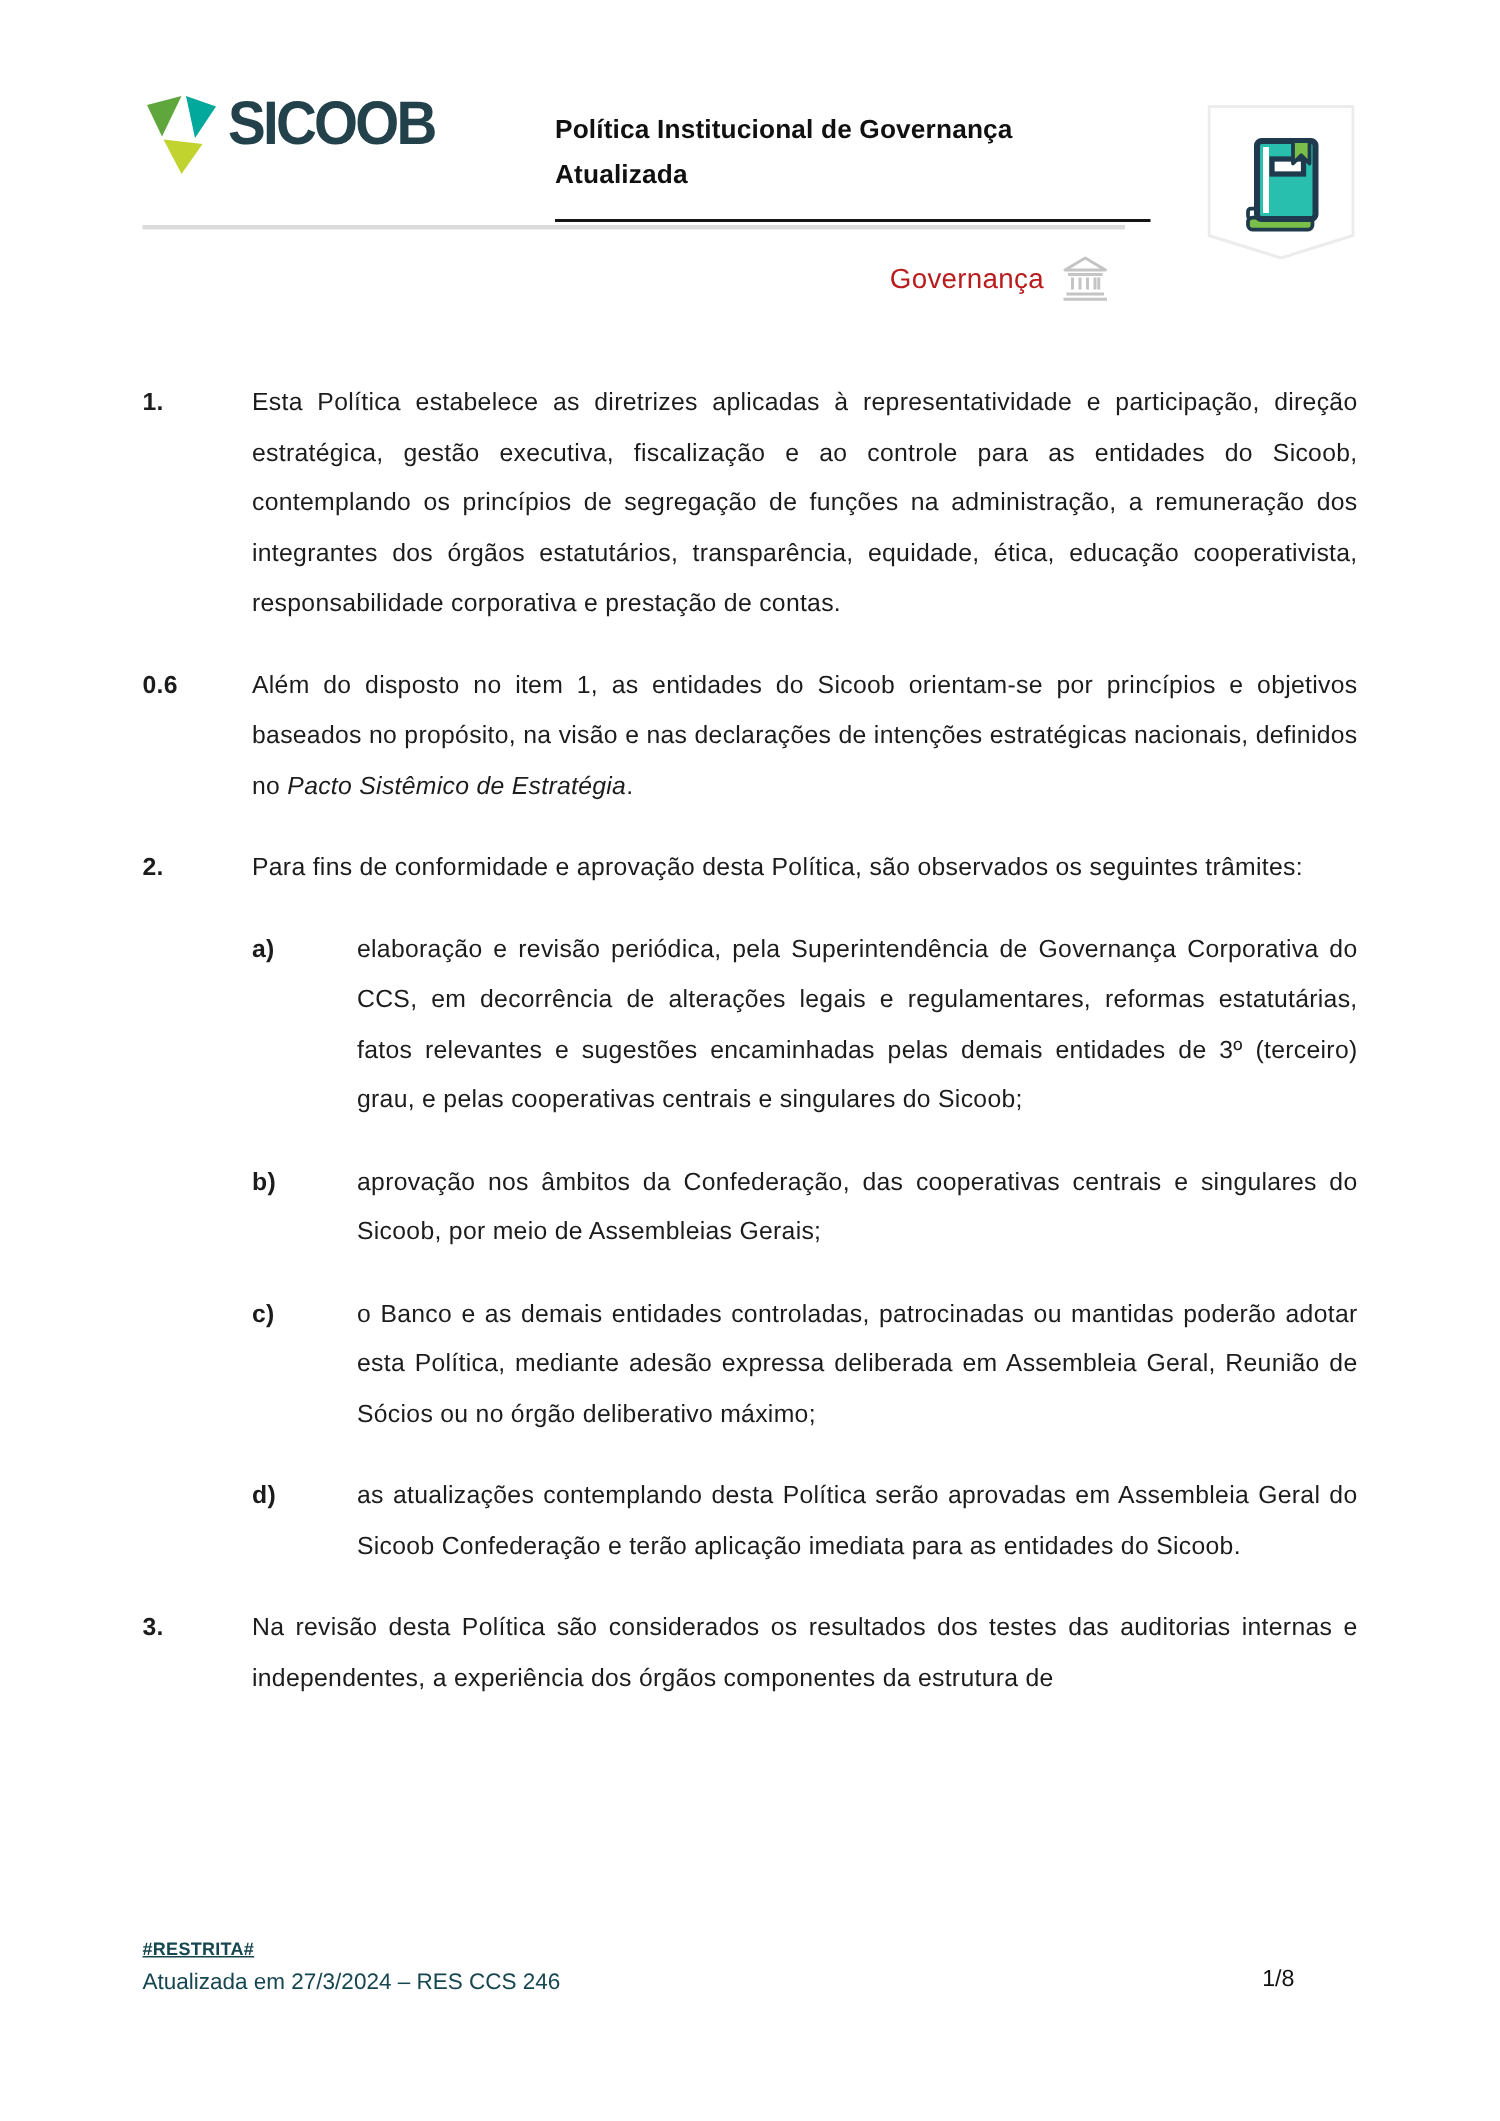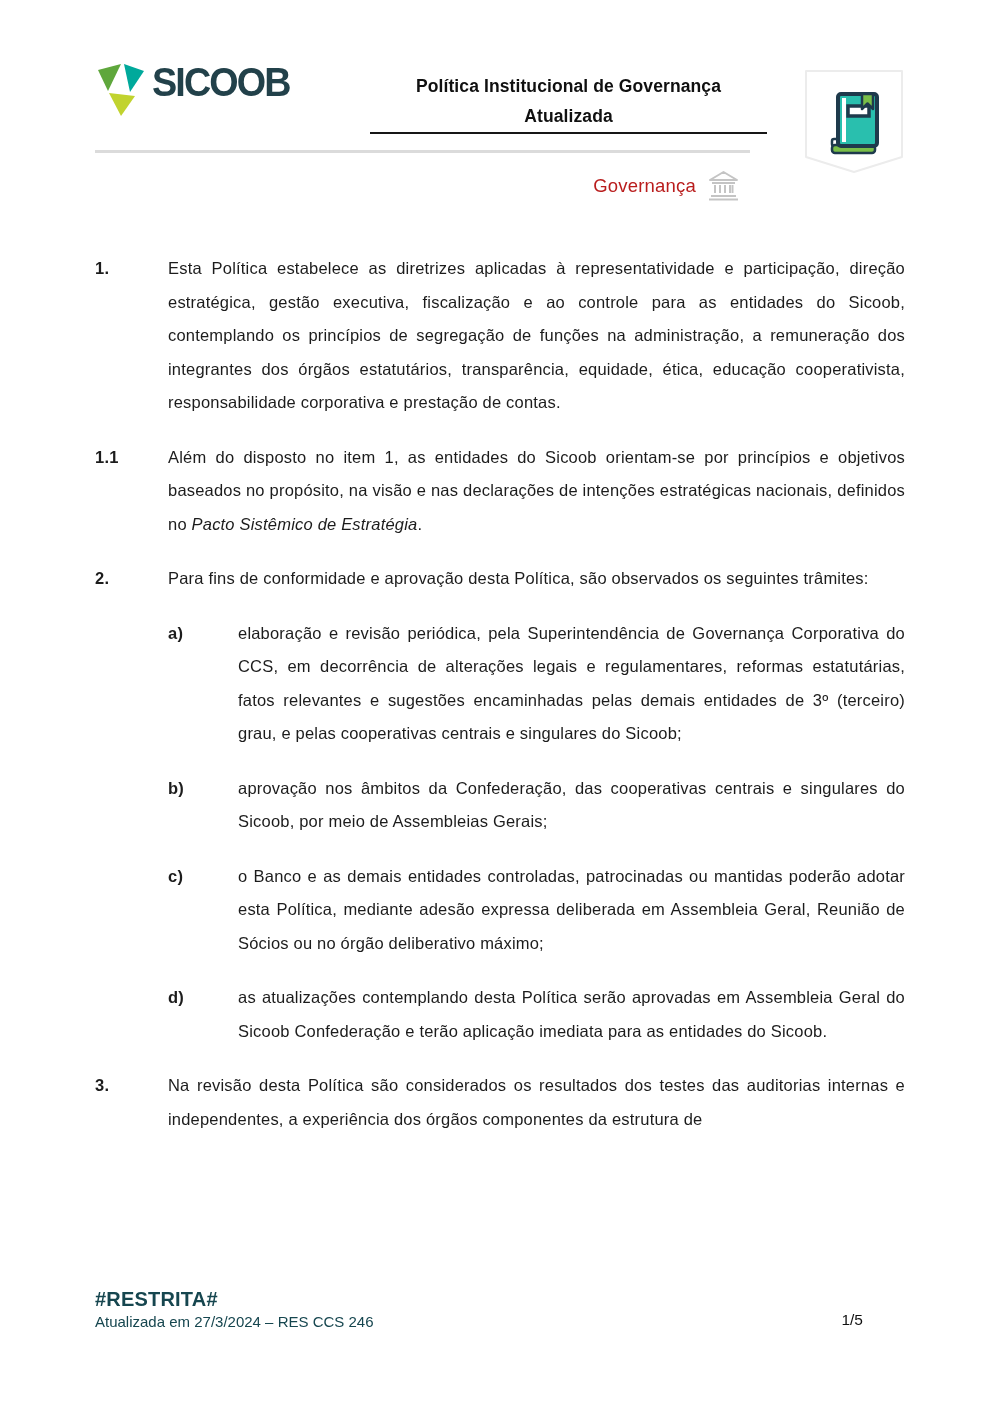--- a/index.html
+++ b/index.html
@@ -8,23 +8,23 @@
     font-family:"Liberation Sans","DejaVu Sans",sans-serif;overflow:hidden;
   }
   
   .logo{position:absolute;left:96px;top:62px;display:flex;align-items:flex-start;gap:6px;}
   .logo-mark{display:block;}
   .logo-word{
     font-weight:700;font-size:41px;color:#22414A;letter-spacing:-2px;
     transform:scaleX(.92);transform-origin:left center;line-height:1;
   }
   .title-block{
-    position:absolute;left:370px;top:71px;width:397px;text-align:center;
+    position:absolute;left:370px;top:71px;width:397px;text-align:left;
     font-weight:700;font-size:17.5px;line-height:30px;color:#101010;
-    border-bottom:2px solid #161616;padding-bottom:1px;letter-spacing:.1px;
+    border-bottom:2px solid #161616;padding-bottom:15px;letter-spacing:.1px;
   }
   .badge{position:absolute;left:805px;top:70px;width:98px;height:103px;}
   .badge svg{position:absolute;left:0;top:0;}
   .badge .book{position:absolute;left:24px;top:22px;}
   .gray-rule{position:absolute;left:95px;top:150px;width:655px;height:3px;background:#DBDBDB;}
   .category{
     position:absolute;left:340px;top:170px;width:400px;
     display:flex;justify-content:flex-end;align-items:center;gap:11px;
   }
   .category-label{font-size:18.5px;color:#b91c1c;letter-spacing:.2px;}
@@ -33,21 +33,21 @@
     font-size:16.5px;line-height:33.5px;letter-spacing:.2px;}
   .para{display:flex;margin:0 0 21px 0;}
   .para .num{flex:0 0 73px;font-weight:700;}
   .para .ptext{flex:1 1 auto;text-align:justify;}
   .sub{display:flex;margin:0 0 21px 0;padding-left:73px;}
   .sub .letter{flex:0 0 70px;font-weight:700;}
   .sub .ptext{flex:1 1 auto;text-align:justify;}
   .italic{font-style:italic;}
   
   .footer-left{position:absolute;left:95px;top:1288px;color:#16464F;line-height:22.5px;}
-  .footer-class{font-weight:700;font-size:20px;letter-spacing:.2px;}
+  .footer-class{font-weight:700;font-size:12px;letter-spacing:.2px;text-decoration:underline;}
   .footer-updated{font-size:15px;text-align:right;}
   .page-num{position:absolute;right:137px;top:1311px;font-size:15.5px;color:#111;}
 </style>
 </head>
 <body>
 
 <div class="page">
 
   <div class="logo">
     <svg class="logo-mark" width="50" height="54" viewBox="0 0 50 54" aria-hidden="true">
@@ -95,21 +95,21 @@
   </div>
 
   <div class="content">
 
     <div class="para">
       <span class="num">1.</span>
       <span class="ptext">Esta Política estabelece as diretrizes aplicadas à representatividade e participação, direção estratégica, gestão executiva, fiscalização e ao controle para as entidades do Sicoob, contemplando os princípios de segregação de funções na administração, a remuneração dos integrantes dos órgãos estatutários, transparência, equidade, ética, educação cooperativista, responsabilidade corporativa e prestação de contas.</span>
     </div>
 
     <div class="para">
-      <span class="num">1.1</span>
+      <span class="num">0.6</span>
       <span class="ptext"><span>Além do disposto no item 1, as entidades do Sicoob orientam-se por princípios e objetivos baseados no propósito, na visão e nas declarações de intenções estratégicas nacionais, definidos no </span><span class="italic">Pacto Sistêmico de Estratégia</span><span>.</span></span>
     </div>
 
     <div class="para">
       <span class="num">2.</span>
       <span class="ptext">Para fins de conformidade e aprovação desta Política, são observados os seguintes trâmites:</span>
     </div>
 
     <div class="sub">
       <span class="letter">a)</span>
@@ -135,15 +135,15 @@
       <span class="num">3.</span>
       <span class="ptext">Na revisão desta Política são considerados os resultados dos testes das auditorias internas e independentes, a experiência dos órgãos componentes da estrutura de</span>
     </div>
 
   </div>
 
   <div class="footer-left">
     <div class="footer-class">#RESTRITA#</div>
     <div class="footer-updated">Atualizada em 27/3/2024 – RES CCS 246</div>
   </div>
-  <div class="page-num">1/5</div>
+  <div class="page-num">1/8</div>
 
 </div>
 
 </body></html>

